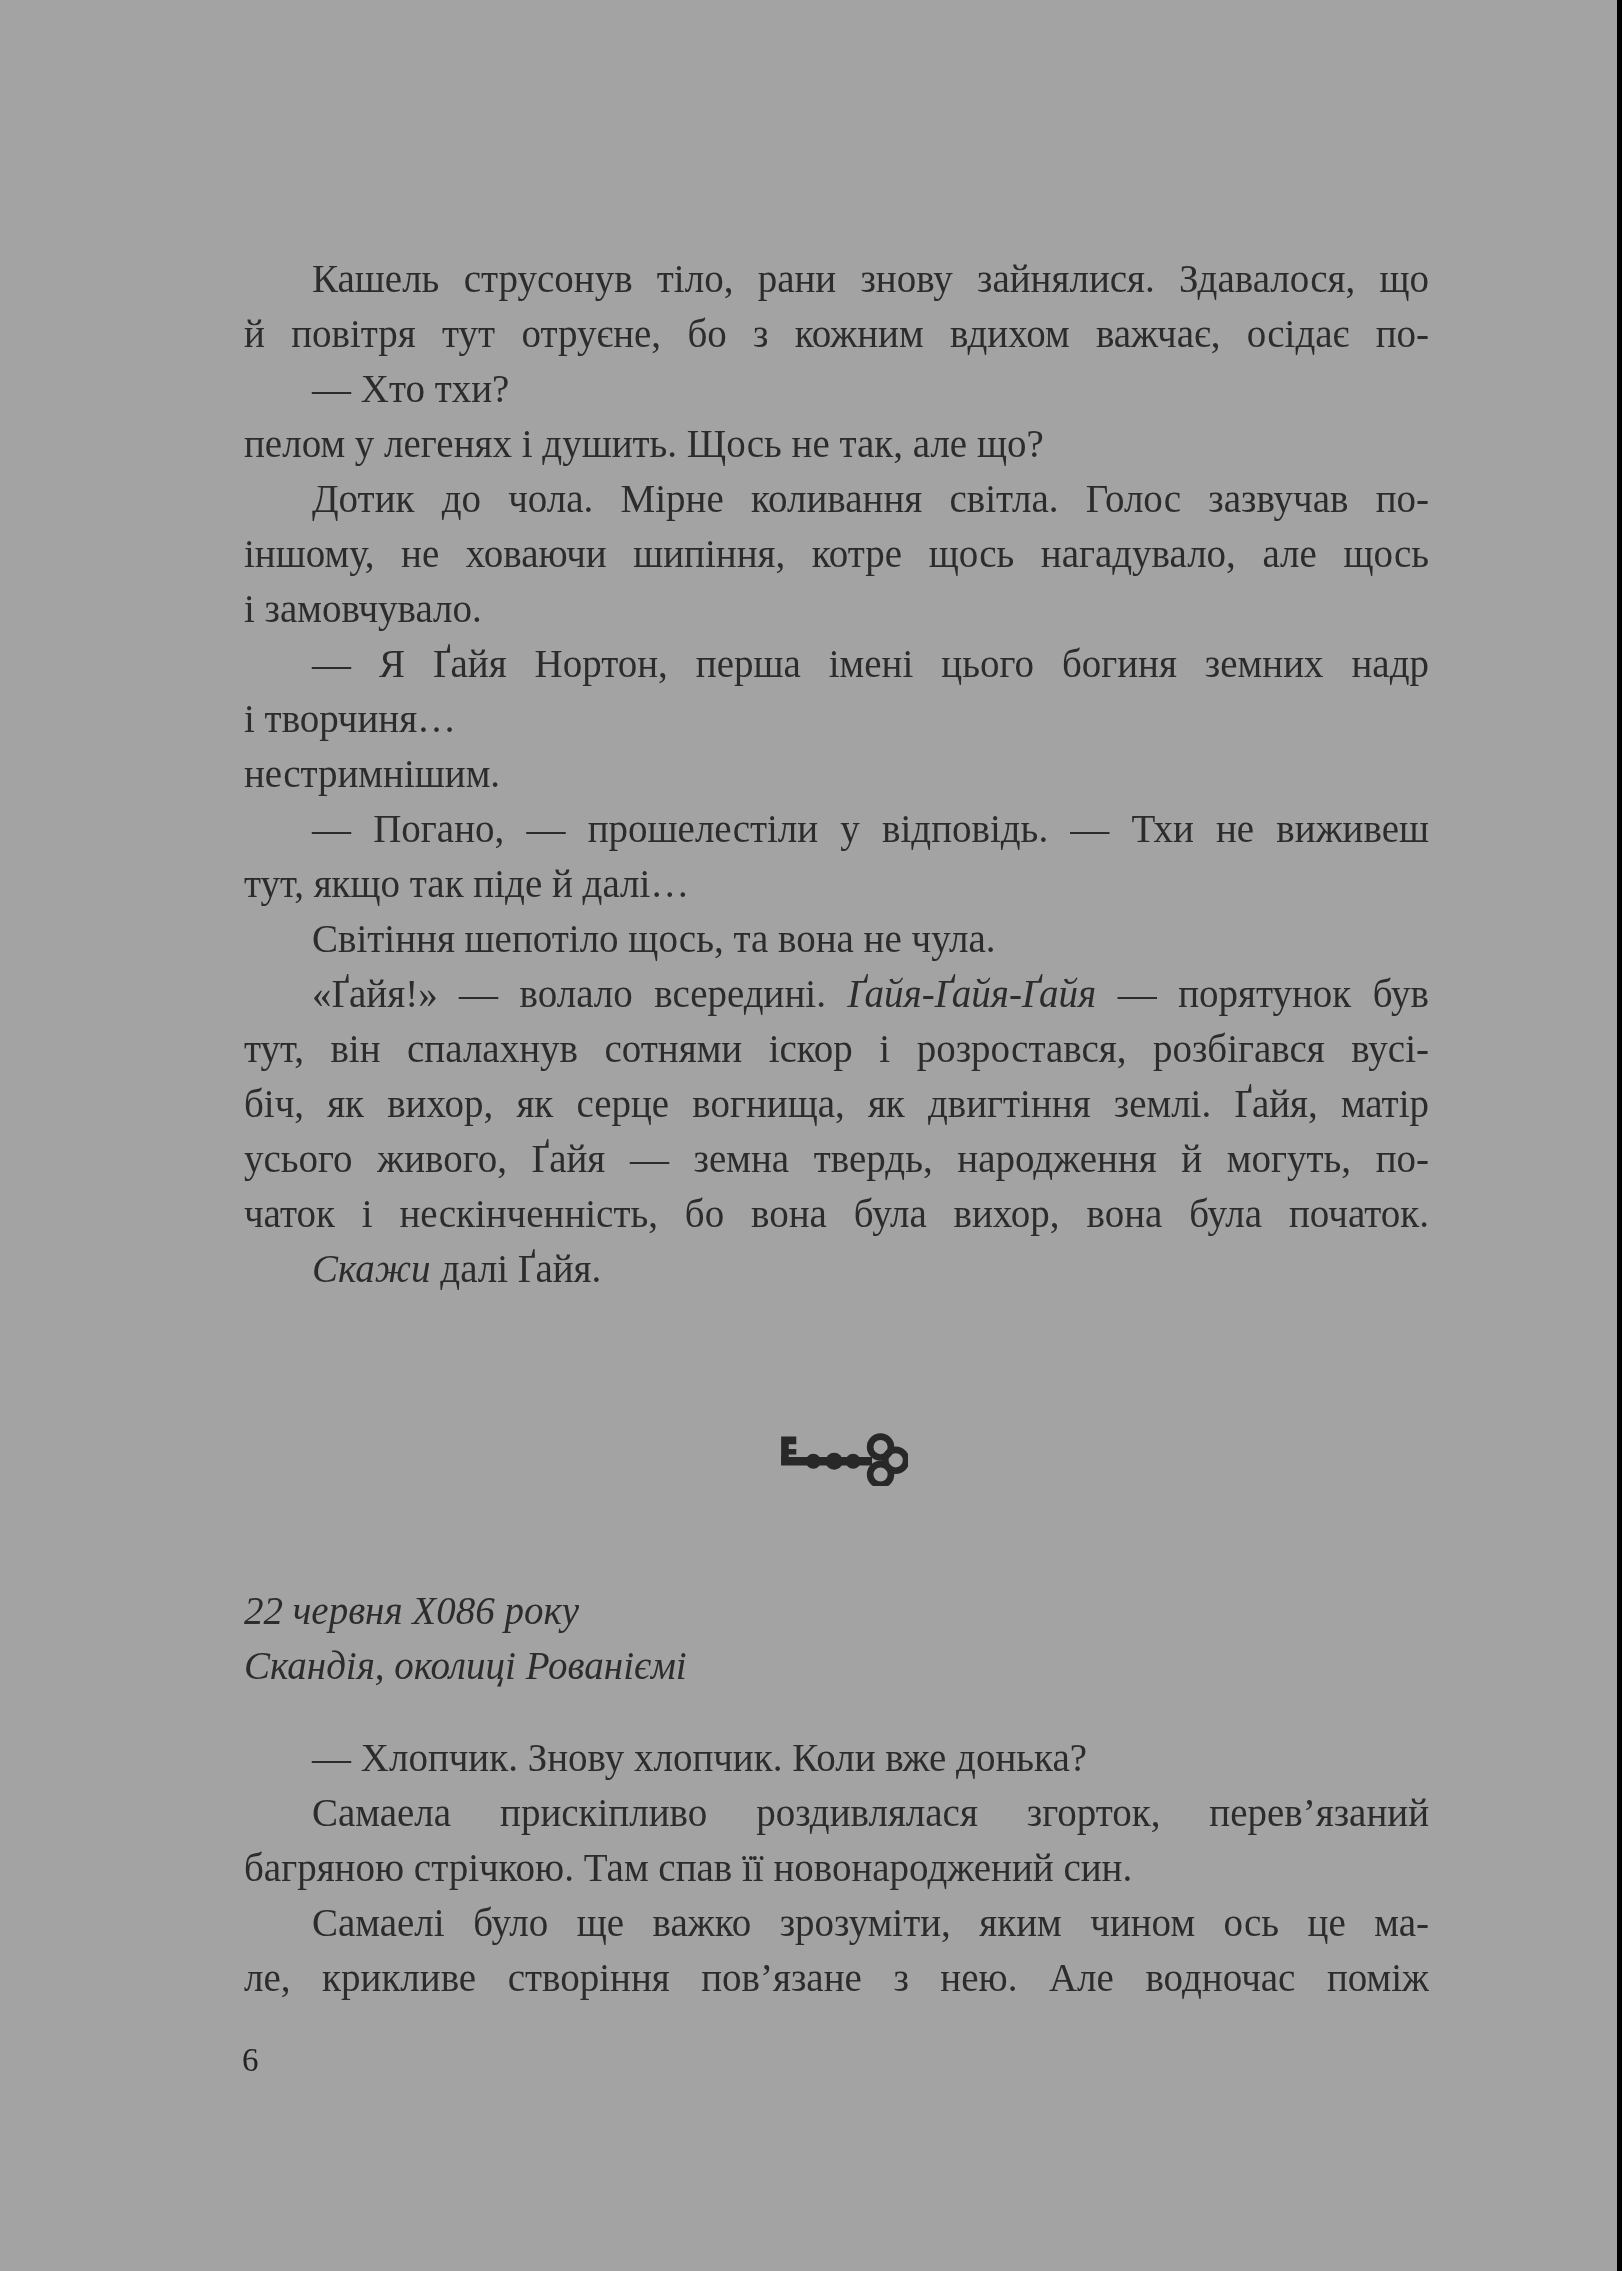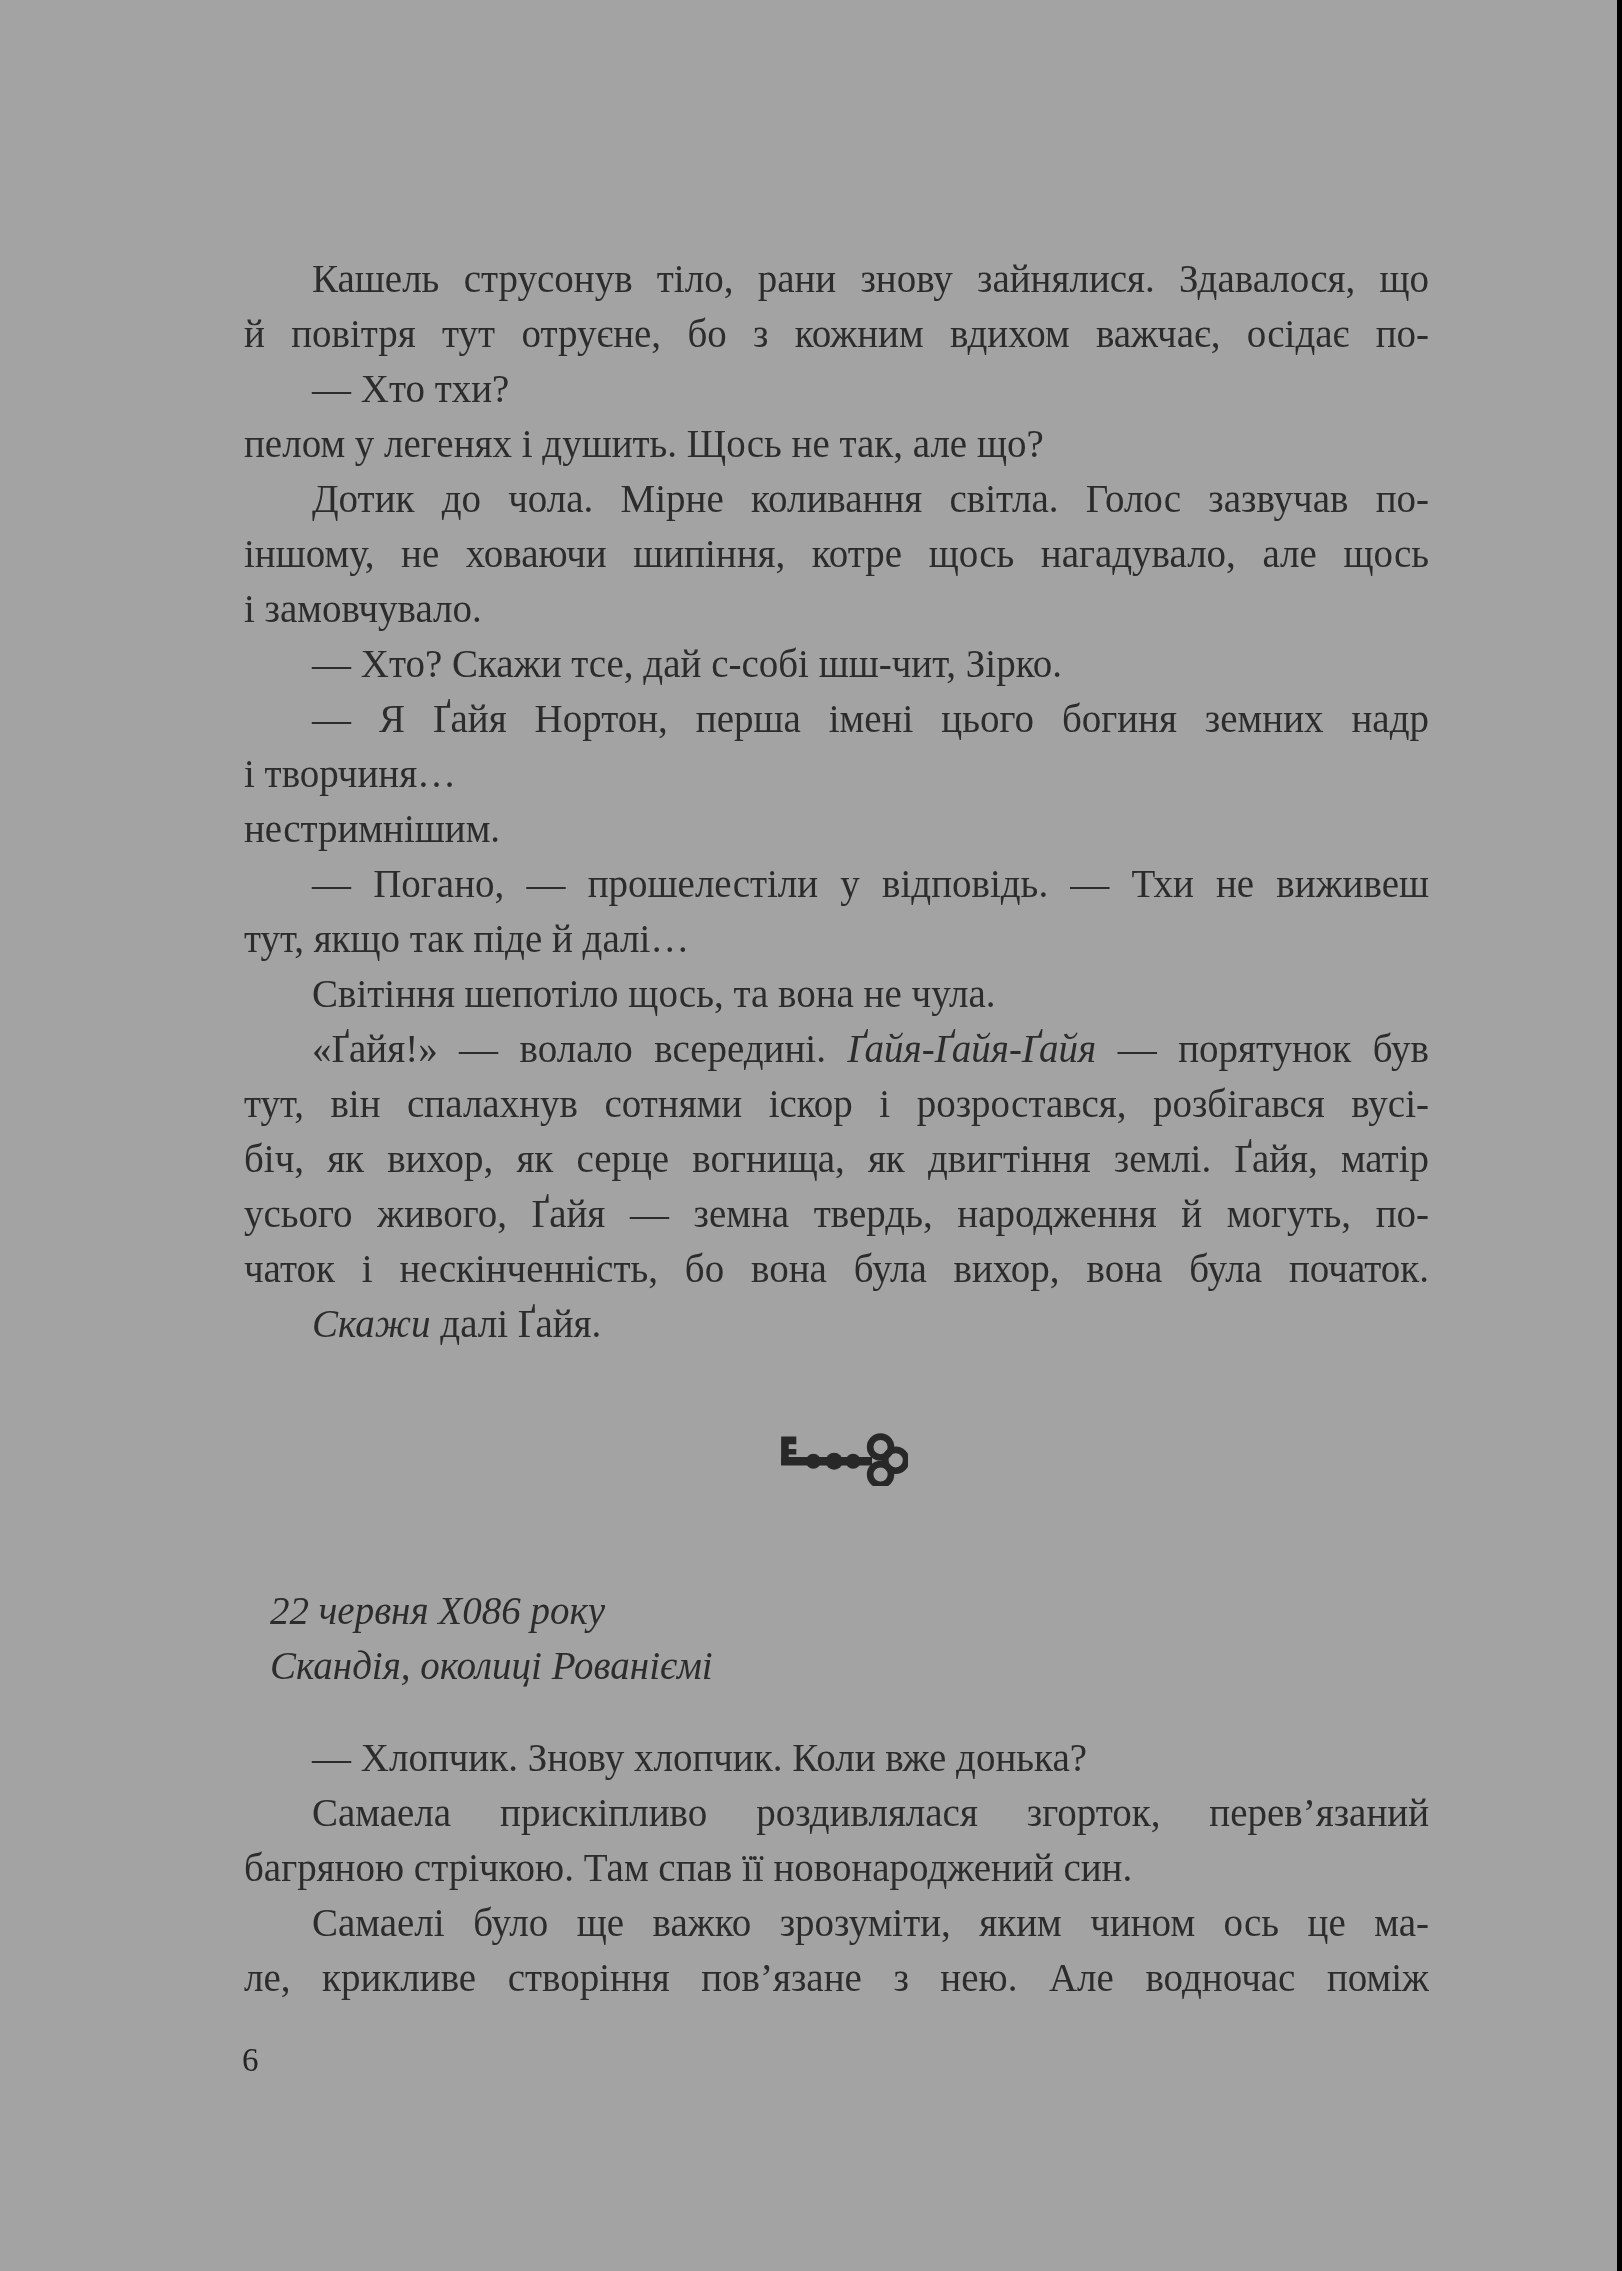--- a/index.html
+++ b/index.html
@@ -50,21 +50,20 @@
 <div class="page">
 
   <div class="textblock" style="top:251px;">
     <div class="line j ind">Кашель струсонув тіло, рани знову зайнялися. Здавалося, що</div>
     <div class="line j">й повітря тут отруєне, бо з кожним вдихом важчає, осідає по-</div>
     <div class="line ind">— Хто тхи?</div>
     <div class="line">пелом у легенях і душить. Щось не так, але що?</div>
     <div class="line j ind">Дотик до чола. Мірне коливання світла. Голос зазвучав по-</div>
     <div class="line j">іншому, не ховаючи шипіння, котре щось нагадувало, але щось</div>
     <div class="line">і замовчувало.</div>
-    <div class="line ind">— Хто? Скажи тсе, дай с-собі шш-чит, Зірко.</div>
     <div class="line j ind">— Я Ґайя Нортон, перша імені цього богиня земних надр</div>
     <div class="line">і творчиня…</div>
     <div class="line">нестримнішим.</div>
     <div class="line j ind">— Погано, — прошелестіли у відповідь. — Тхи не виживеш</div>
     <div class="line">тут, якщо так піде й далі…</div>
     <div class="line ind">Світіння шепотіло щось, та вона не чула.</div>
     <div class="line j ind"><span>«Ґайя!» — волало всередині. </span><span class="it">Ґайя-Ґайя-Ґайя</span><span> — порятунок був</span></div>
     <div class="line j">тут, він спалахнув сотнями іскор і розростався, розбігався вусі-</div>
     <div class="line j">біч, як вихор, як серце вогнища, як двигтіння землі. Ґайя, матір</div>
     <div class="line j">усього живого, Ґайя — земна твердь, народження й могуть, по-</div>
@@ -78,21 +77,21 @@
       <circle cx="50" cy="36" r="8" fill="#282828" stroke="none"></circle>
       <circle cx="72" cy="36" r="9" fill="#282828" stroke="none"></circle>
       <circle cx="92" cy="36" r="8" fill="#282828" stroke="none"></circle>
       <path d="M16,40 v-30 h16 v8 h-8 v5 h8 v6 h-8 v11 z" fill="#282828" stroke="none"></path>
       <circle cx="121" cy="21" r="11" stroke-width="7"></circle>
       <circle cx="121" cy="50" r="11" stroke-width="7"></circle>
       <circle cx="137" cy="35" r="11" stroke-width="7"></circle>
     </g>
   </svg>
 
-  <div class="textblock dateline" style="top:1583px;margin-left:26px;">
+  <div class="textblock dateline" style="top:1583px;">
     <div class="line">22 червня Х086 року</div>
     <div class="line">Скандія, околиці Рованіємі</div>
   </div>
 
   <div class="textblock" style="top:1730px;">
     <div class="line ind">— Хлопчик. Знову хлопчик. Коли вже донька?</div>
     <div class="line j ind">Самаела прискіпливо роздивлялася згорток, перев’язаний</div>
     <div class="line">багряною стрічкою. Там спав її новонароджений син.</div>
     <div class="line j ind">Самаелі було ще важко зрозуміти, яким чином ось це ма-</div>
     <div class="line j">ле, крикливе створіння пов’язане з нею. Але водночас поміж</div>

